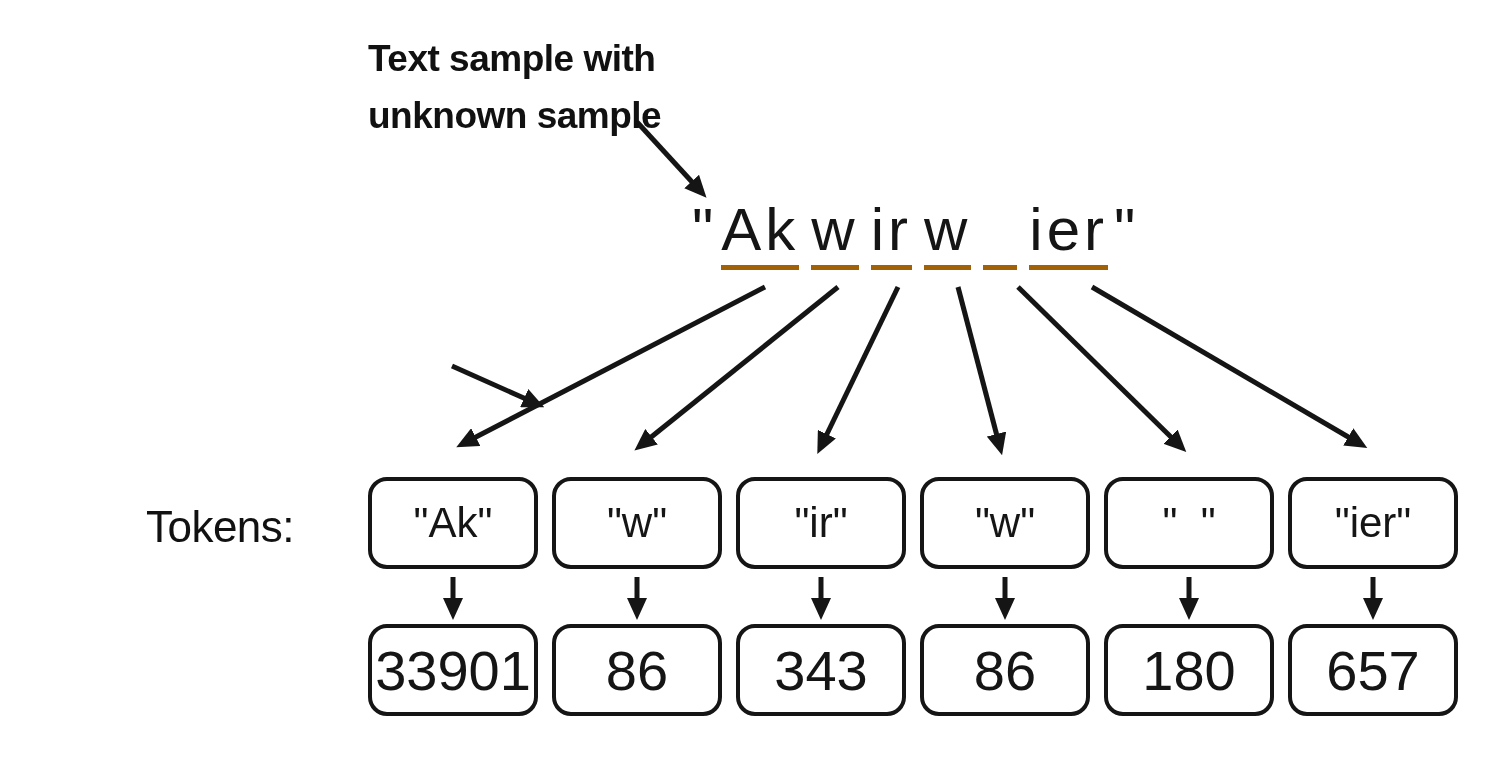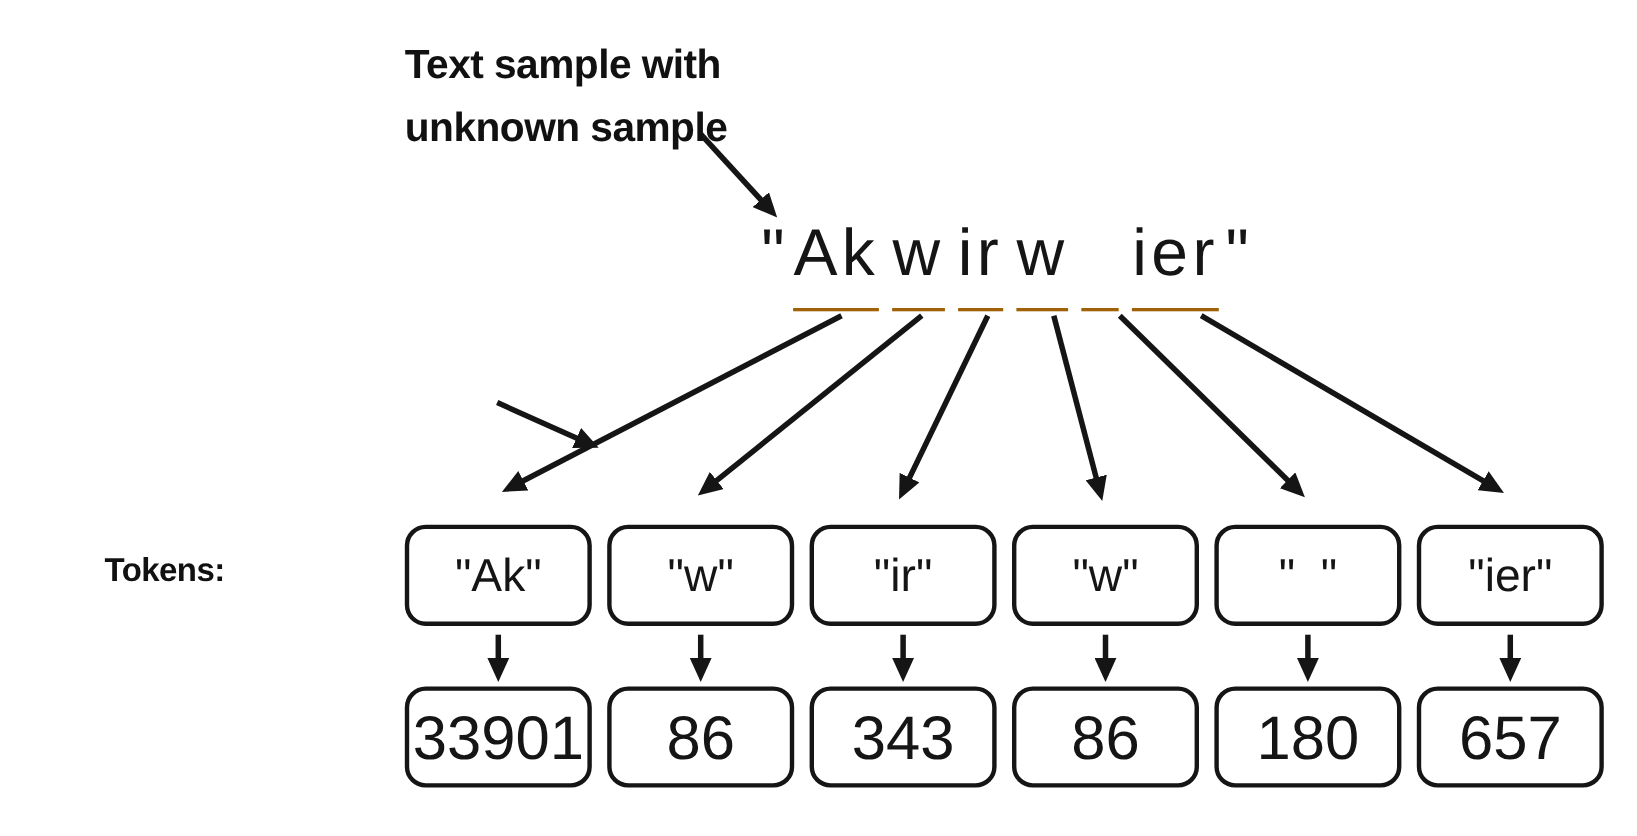--- a/index.html
+++ b/index.html
@@ -42,35 +42,35 @@
   }
   .sample .quote {
     display: inline-block;
     vertical-align: top;
     letter-spacing: 2px;
   }
   .sample .seg {
     display: inline-block;
     vertical-align: top;
     letter-spacing: 4px;
-    border-bottom: 3px solid #a16207;
-    padding-bottom: 20px;
+    border-bottom: 5px solid #a16207;
+    padding-bottom: 5px;
     margin: 0 6px;
     white-space: pre;
     text-align: center;
   }
   .sample .seg-space { min-width: 34px; }
 
   .row-label {
     position: absolute;
     width: 250px;
     left: 95px;
-    text-align: left;
-    font-weight: 700;
-    font-size: 30px;
+    text-align: center;
+    font-weight: 400;
+    font-size: 44px;
     letter-spacing: -0.5px;
     color: #111111;
   }
   .tokens-label { top: 502px; }
   .ids-label   { top: 650px; }
 
   .box-row {
     position: absolute;
     left: 368px;
     display: flex;

